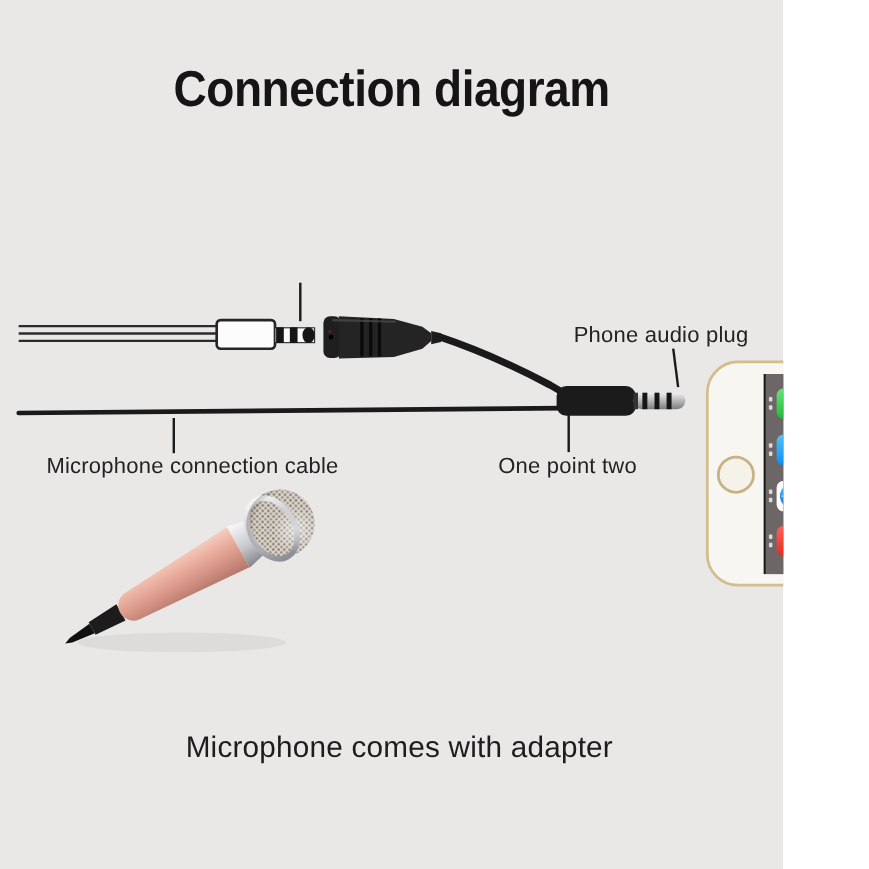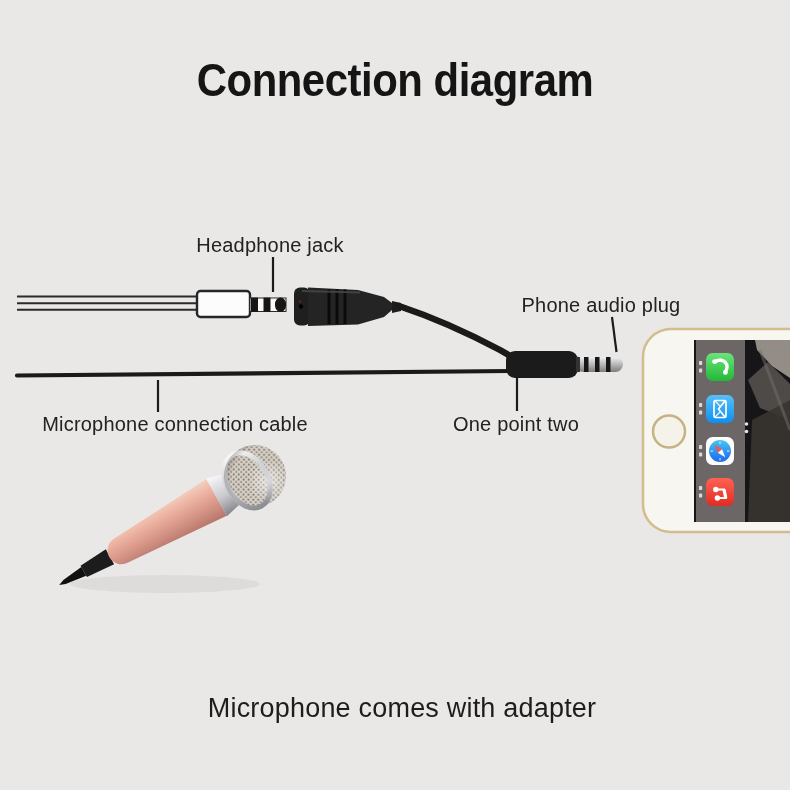--- a/index.html
+++ b/index.html
@@ -3,21 +3,21 @@
 <meta charset="utf-8">
 <style>
   :root{
     --background:#e9e8e7; --ink:#1c1c1c; --cable-black:#1a1a1a;
     --phone-gold:#d2bd8f; --phone-face:#f8f6f1;
     --mic-body:#dfa093; --mic-mesh:#d5cfc7;
     --icon-green:#2fc542; --icon-blue:#1f9df3; --icon-red:#f4483b; --safari-blue:#2f7cf6;
   }
   html,body{margin:0;padding:0;background:#fff;}
   .stage{
-    position:relative; width:790px; height:790px; overflow:hidden;
+    position:relative; width:712px; height:790px; overflow:hidden;
     background:var(--background);
     font-family:"Liberation Sans", sans-serif; color:var(--ink);
   }
   .stage svg{position:absolute; left:0; top:0;}
   .title{
     position:absolute; left:0; right:0; top:57px; text-align:center;
     font-size:46px; font-weight:700; line-height:1; letter-spacing:-0.5px;
     transform:scaleX(0.91); color:#151515;
   }
   .anno{
@@ -25,21 +25,21 @@
     white-space:nowrap; transform:translateX(-50%); color:#222;
   }
   .lbl-headphone{left:270px; top:233px;}
   .lbl-plug{left:601px; top:293px;}
   .lbl-miccable{left:175px; top:412px;}
   .lbl-onetwo{left:516px; top:412px;text-align:right;}
   .cap{
     position:absolute; left:0; right:0; text-align:center; font-size:27px;
     line-height:1.2; letter-spacing:0.2px; color:#1d1d1d;
   }
-  .cap1{top:692px;padding-left:14px;}
+  .cap1{top:663px;padding-left:14px;}
   .cap2{top:700px;}
 </style>
 </head>
 <body>
 
 <div class="stage">
 
   <svg width="790" height="790" viewBox="0 0 790 790">
     <defs>
       <linearGradient id="bodyGrad" x1="0" y1="0" x2="0" y2="1">
@@ -227,19 +227,18 @@
     <g stroke="#1b1b1b" stroke-width="2.2">
       <line x1="273" y1="257" x2="273" y2="292"></line>
       <line x1="612" y1="317" x2="616.5" y2="352"></line>
       <line x1="158" y1="380" x2="158" y2="412"></line>
       <line x1="517" y1="377" x2="517" y2="411"></line>
     </g>
   </svg>
 
   <div class="title">Connection diagram</div>
 
-  <div class="anno lbl-headphone">Headphone jack</div>
   <div class="anno lbl-miccable">Microphone connection cable</div>
   <div class="anno lbl-plug">Phone audio plug</div>
   <div class="anno lbl-onetwo">One point two</div>
 
   <div class="cap cap1">Microphone comes with adapter</div>
 </div>
 
 </body></html>

